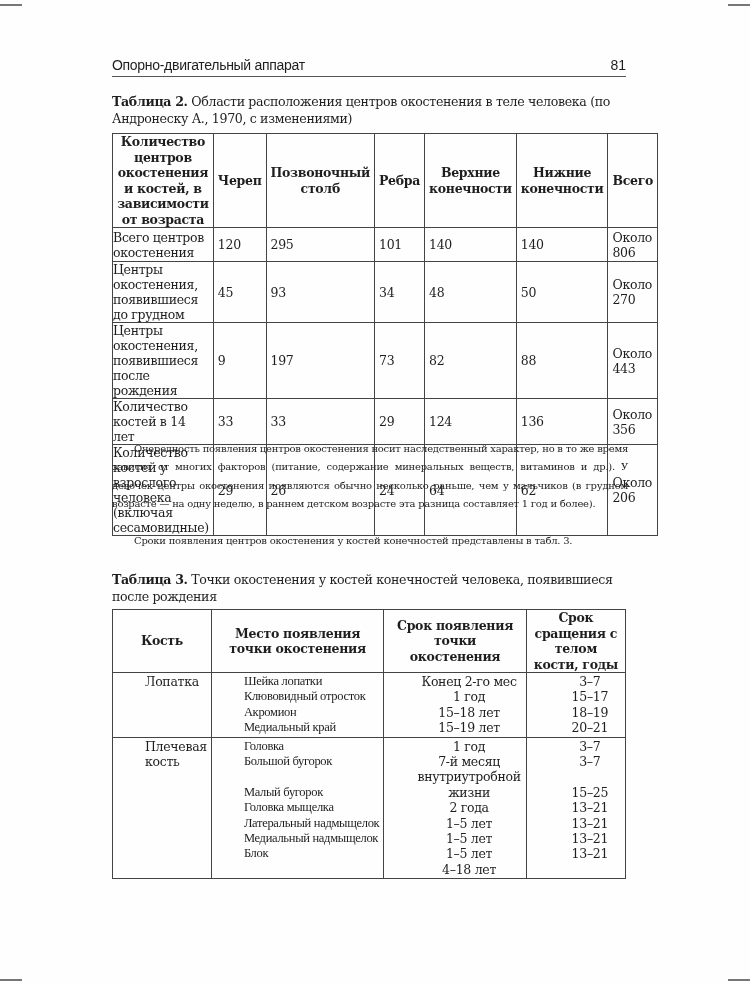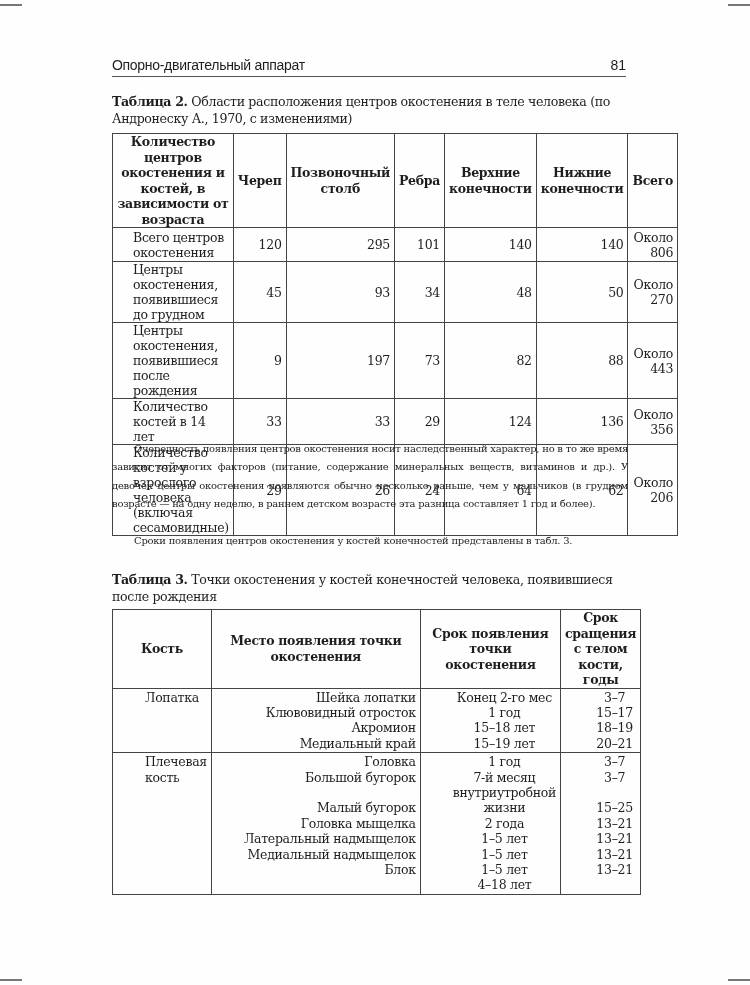--- a/index.html
+++ b/index.html
@@ -30,27 +30,27 @@
   .caption b { font-weight: bold; }
   .cap2 { top: 93px; }
   .cap3 { top: 571px; }
 
   table { position: absolute; border-collapse: collapse; font-size: 12.5px; letter-spacing: -0.3px; }
   td, th { border: 1.3px solid #444; padding: 0 4px; }
   th { font-weight: bold; text-align: center; line-height: 15.5px; }
 
   #t2 { left: 112px; top: 133px; width: 515px; }
   #t2 th { height: 78px; }
-  #t2 td { text-align: right; line-height: 15px; }
-  #t2 td.rowlab { text-align: left; padding-left: 20px; }
+  #t2 td { text-align: left; line-height: 15px; }
+  #t2 td.rowlab { text-align: left; padding-left: 0; }
 
   #t3 { left: 112px; top: 609px; width: 514px; }
   #t3 th { height: 47px; }
   #t3 td { vertical-align: top; line-height: 15.4px; padding-top: 1px; padding-bottom: 1px; padding-left: 32px; }
-  #t3 td.c2 { text-align: right; }
+  #t3 td.c2 { text-align: left; font-family: Liberation Serif, serif; }
   #t3 td.c3, #t3 td.c4 { text-align: center; }
   #t3 .line { display: block; white-space: nowrap; }
 
   .para {
     position: absolute; left: 112px; width: 516px;
     font-size: 10px; line-height: 18.3px; letter-spacing: -0.25px; text-align: justify;
   }
   .para .indent { display: inline-block; width: 22px; }
 </style>
 </head>

